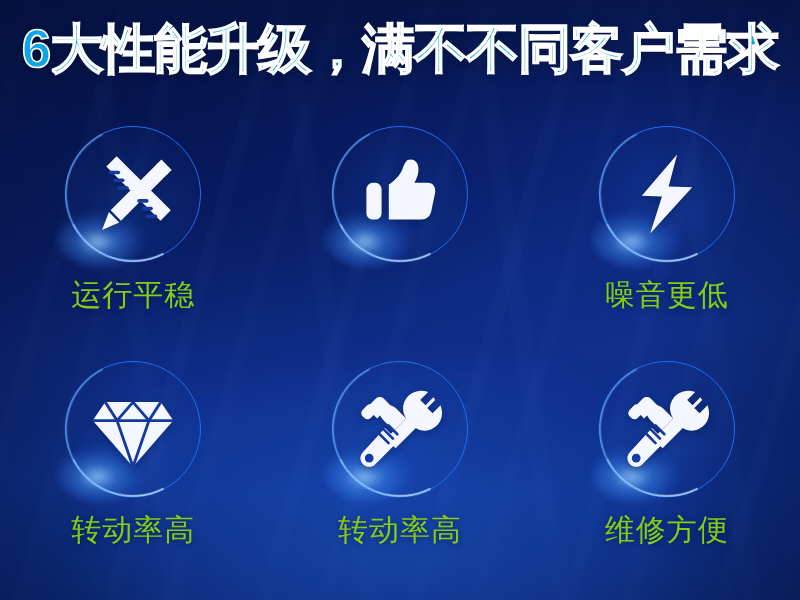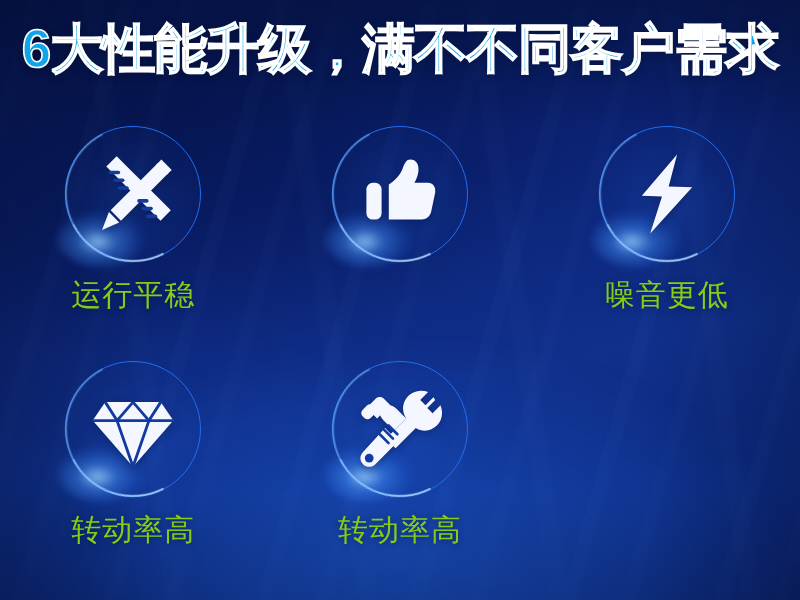--- a/index.html
+++ b/index.html
@@ -284,15 +284,38 @@
           <g stroke="#123a9f" stroke-width="3" stroke-linecap="round" fill="none">
             <line x1="37" y1="46" x2="47" y2="56"></line>
             <line x1="32" y1="51" x2="42" y2="61"></line>
             <line x1="27" y1="56" x2="37" y2="66"></line>
           </g>
         </svg>
       </div>
       <div class="label">转动率高</div>
     </div>
 
+    <div class="cell">
+      <div class="badge">
+        <div class="ring"></div>
+        <div class="ring-arc"></div>
+        <div class="ring-glow"></div>
+        <svg width="88" height="88" viewBox="0 0 100 100">
+          <g fill="#f4f7ff">
+            <path d="M88 14 L79 23 L73 17 L82 8 C72 4 61 8 56 17 C52 24 53 32 57 38 L34 61 L45 72 L68 49 C74 53 82 53 88 49 C97 44 100 33 96 23 L87 32 L81 26 L90 17 Z"></path>
+            <path d="M10 28 L22 16 C25 13 29 13 32 16 L39 23 L24 38 L17 31 C14 28 14 31 10 28 Z"></path>
+            <rect x="6" y="24" width="17" height="13" rx="5" transform="rotate(-45 14.5 30.5)"></rect>
+            <path d="M28 24 C34 21 41 22 46 27 L57 38 L43 52 L32 41 C27 36 25 30 28 24 Z"></path>
+            <path d="M33 49 L48 64 L22 90 C18 94 12 94 8 90 C4 86 4 80 8 76 Z"></path>
+            <circle cx="15" cy="83" r="5" fill="#123a9f"></circle>
+          </g>
+          <g stroke="#123a9f" stroke-width="3" stroke-linecap="round" fill="none">
+            <line x1="37" y1="46" x2="47" y2="56"></line>
+            <line x1="32" y1="51" x2="42" y2="61"></line>
+            <line x1="27" y1="56" x2="37" y2="66"></line>
+          </g>
+        </svg>
+      </div>
+      <div class="label">维修方便</div>
+    </div>
 
   </div>
 </div>
 
 </body></html>

